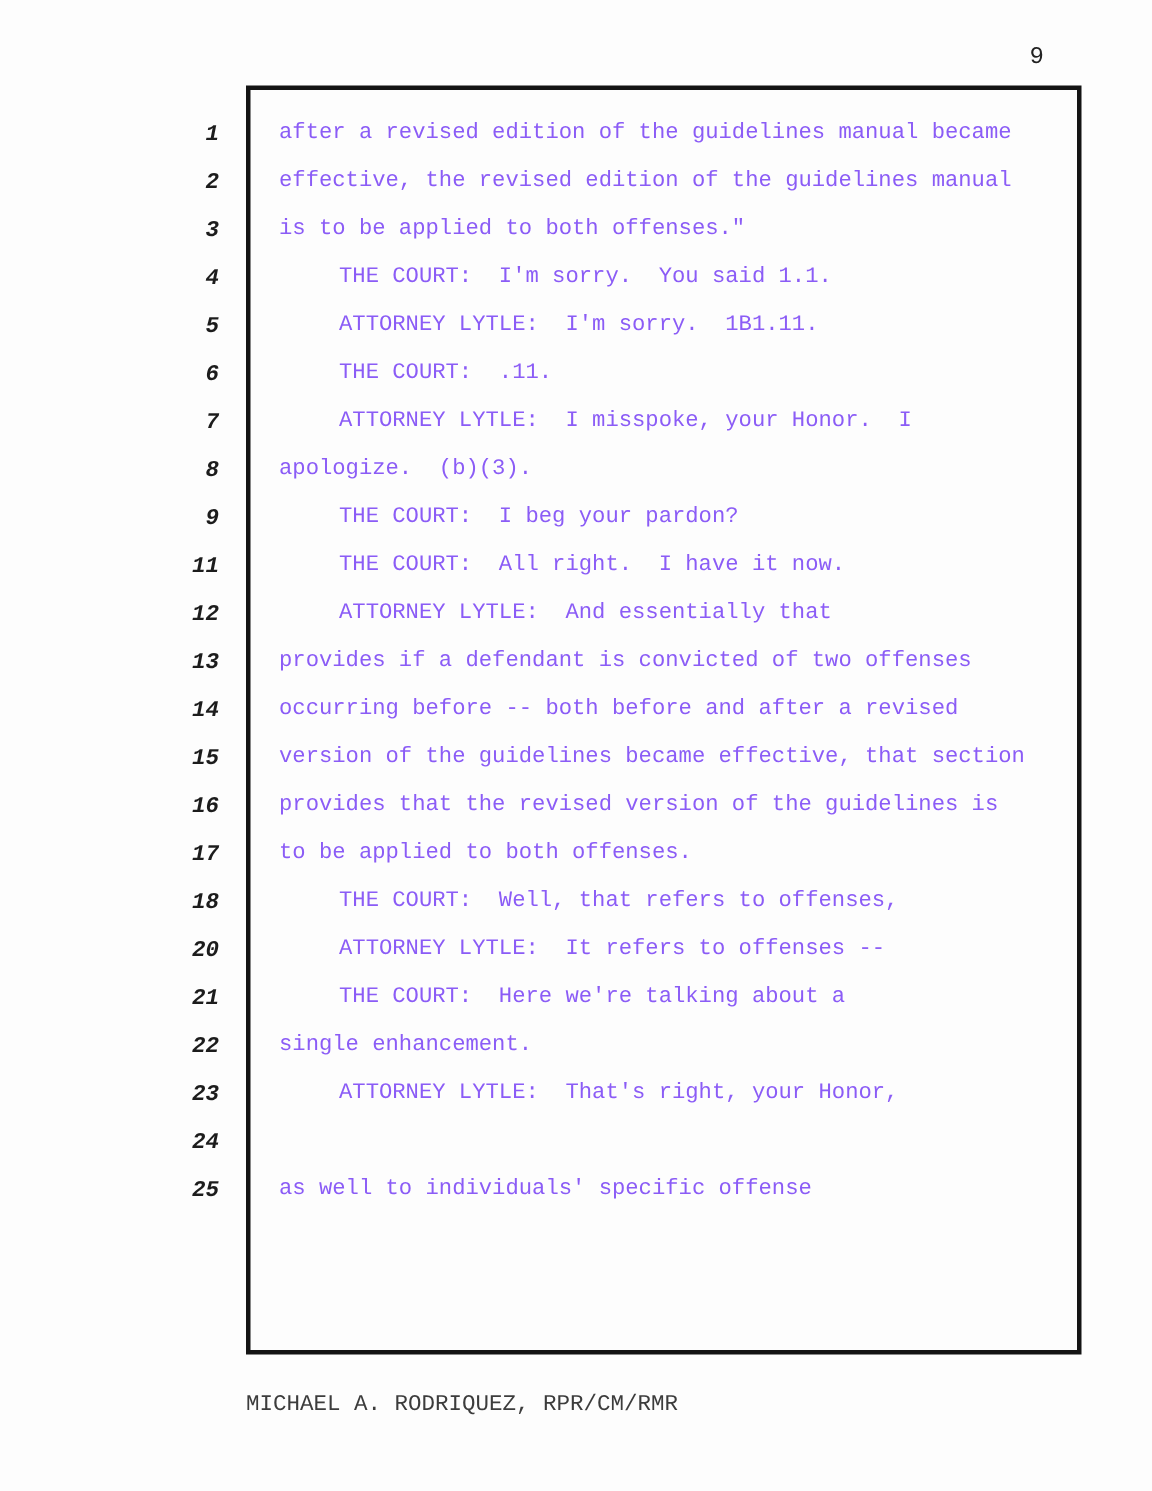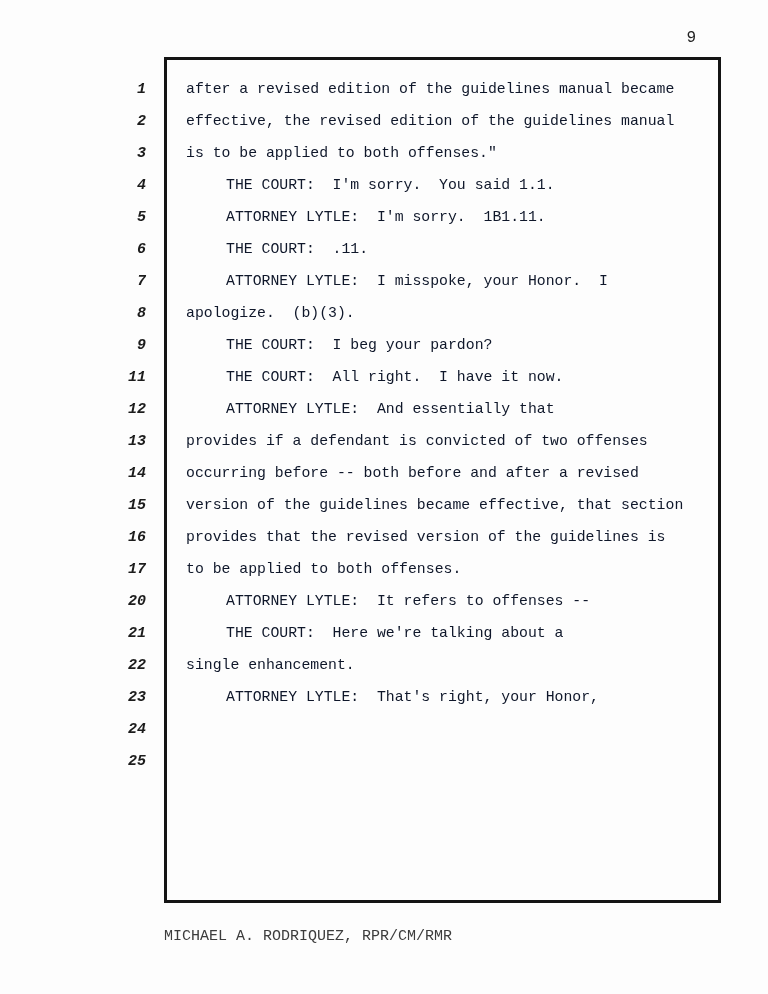--- a/index.html
+++ b/index.html
@@ -53,21 +53,21 @@
     font-style: italic;
     font-weight: bold;
     font-size: 15px;
     color: #1c1c1c;
     flex: 0 0 auto;
   }
   .text {
     margin-left: 40px;
     font-family: "Liberation Mono", monospace;
     font-size: 14.8px;
-    color: #0f172a;
+    color: #8b5cf6;
     white-space: pre;
     letter-spacing: 0;
   }
   .row.indent .text {
     margin-left: 80px;
   }
   .footer {
     position: absolute;
     left: 164px;
     top: 928px;
@@ -146,38 +146,43 @@
       </div>
       <div class="row">
         <div class="num">16</div>
         <div class="text">provides that the revised version of the guidelines is</div>
       </div>
       <div class="row">
         <div class="num">17</div>
         <div class="text">to be applied to both offenses.</div>
       </div>
       <div class="row indent">
+        <div class="num">18</div>
+        <div class="text">THE COURT:  Well, that refers to offenses,</div>
+      </div>
+      <div class="row indent">
         <div class="num">20</div>
         <div class="text">ATTORNEY LYTLE:  It refers to offenses --</div>
       </div>
       <div class="row indent">
         <div class="num">21</div>
         <div class="text">THE COURT:  Here we're talking about a</div>
       </div>
       <div class="row">
         <div class="num">22</div>
         <div class="text">single enhancement.</div>
       </div>
       <div class="row indent">
         <div class="num">23</div>
         <div class="text">ATTORNEY LYTLE:  That's right, your Honor,</div>
       </div>
       <div class="row">
         <div class="num">24</div>
       </div>
       <div class="row">
         <div class="num">25</div>
+        <div class="text">as well to individuals' specific offense</div>
       </div>
     </div>
 
   <div class="footer">MICHAEL A. RODRIQUEZ, RPR/CM/RMR</div>
 
 </div>
 
 </body></html>

